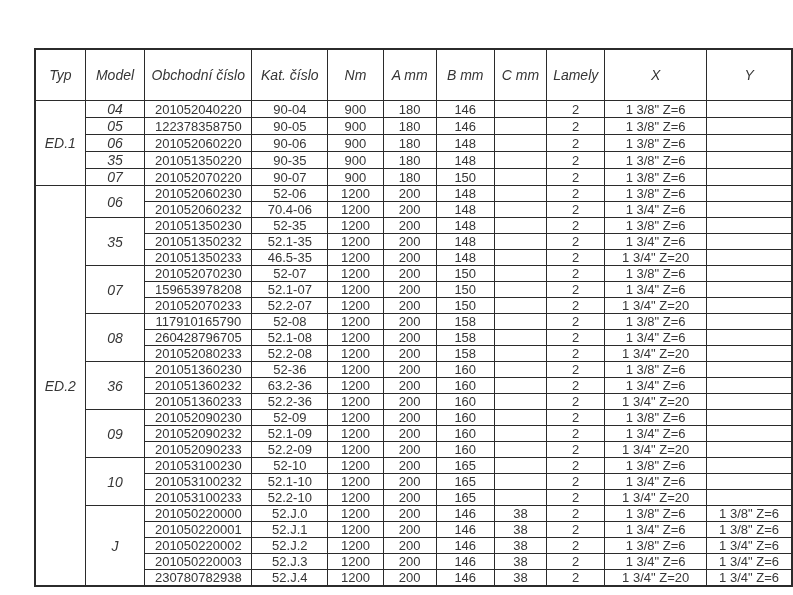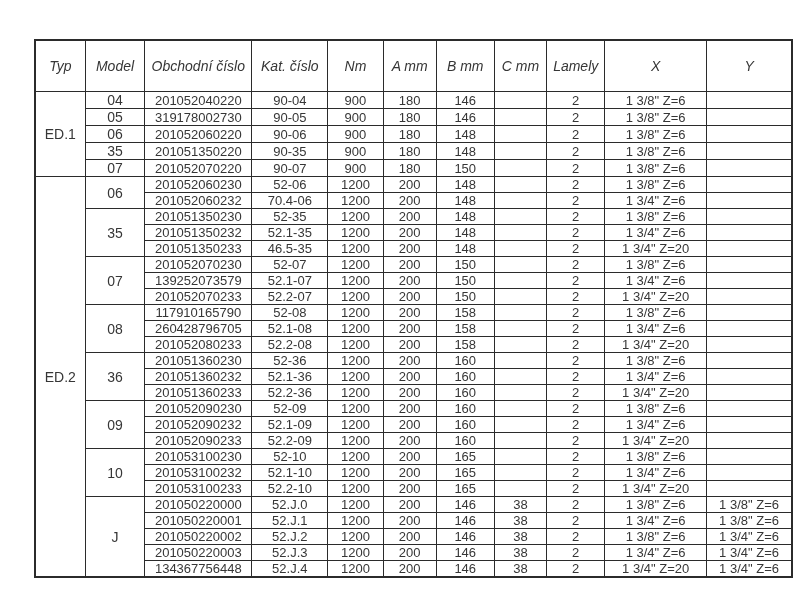--- a/index.html
+++ b/index.html
@@ -8,21 +8,21 @@
     --bg:#ffffff;
   }
   html,body{margin:0;padding:0;}
   body{
     width:793px;height:595px;background:var(--bg);
     font-family:"Liberation Sans", sans-serif;
     position:relative;overflow:hidden;
   }
   .page{position:absolute;inset:0;}
   table.spec{
-    position:absolute;left:10px;top:39px;
+    position:absolute;left:10px;top:48px;
     border-collapse:collapse;table-layout:fixed;
     border:2px solid var(--border);
     background:var(--bg);
     margin-left:24px;
   }
   table.spec th, table.spec td{
     border:1px solid var(--border);
     color:var(--text);
     text-align:center;
     vertical-align:middle;
@@ -31,20 +31,21 @@
     white-space:nowrap;
   }
   table.spec th{
     font-style:italic;
     font-weight:normal;
     font-size:14px;
     height:50px;
   }
   table.spec td{font-size:13px;}
   table.spec td.typ, table.spec td.model{
+    font-style:italic;
     font-size:14px;
   }
   tr.sec1{height:16px;}
   tr.sec2{height:15px;}
 </style>
 </head>
 <body>
 
 <div class="page">
   <table class="spec">
@@ -85,21 +86,21 @@
           <td>900</td>
           <td>180</td>
           <td>146</td>
           <td></td>
           <td>2</td>
           <td>1 3/8" Z=6</td>
           <td></td>
         </tr>
         <tr class="sec1">
           <td class="model" rowspan="1">05</td>
-          <td>319178002730</td>
+          <td>122378358750</td>
           <td>90-05</td>
           <td>900</td>
           <td>180</td>
           <td>146</td>
           <td></td>
           <td>2</td>
           <td>1 3/8" Z=6</td>
           <td></td>
         </tr>
         <tr class="sec1">
@@ -202,21 +203,21 @@
           <td>52-07</td>
           <td>1200</td>
           <td>200</td>
           <td>150</td>
           <td></td>
           <td>2</td>
           <td>1 3/8" Z=6</td>
           <td></td>
         </tr>
         <tr class="sec2">
-          <td>139252073579</td>
+          <td>159653978208</td>
           <td>52.1-07</td>
           <td>1200</td>
           <td>200</td>
           <td>150</td>
           <td></td>
           <td>2</td>
           <td>1 3/4" Z=6</td>
           <td></td>
         </tr>
         <tr class="sec2">
@@ -271,21 +272,21 @@
           <td>1200</td>
           <td>200</td>
           <td>160</td>
           <td></td>
           <td>2</td>
           <td>1 3/8" Z=6</td>
           <td></td>
         </tr>
         <tr class="sec2">
           <td>201051360232</td>
-          <td>52.1-36</td>
+          <td>63.2-36</td>
           <td>1200</td>
           <td>200</td>
           <td>160</td>
           <td></td>
           <td>2</td>
           <td>1 3/4" Z=6</td>
           <td></td>
         </tr>
         <tr class="sec2">
           <td>201051360233</td>
@@ -405,21 +406,21 @@
           <td>52.J.3</td>
           <td>1200</td>
           <td>200</td>
           <td>146</td>
           <td>38</td>
           <td>2</td>
           <td>1 3/4" Z=6</td>
           <td>1 3/4" Z=6</td>
         </tr>
         <tr class="sec2">
-          <td>134367756448</td>
+          <td>230780782938</td>
           <td>52.J.4</td>
           <td>1200</td>
           <td>200</td>
           <td>146</td>
           <td>38</td>
           <td>2</td>
           <td>1 3/4" Z=20</td>
           <td>1 3/4" Z=6</td>
         </tr>
       </tbody>

